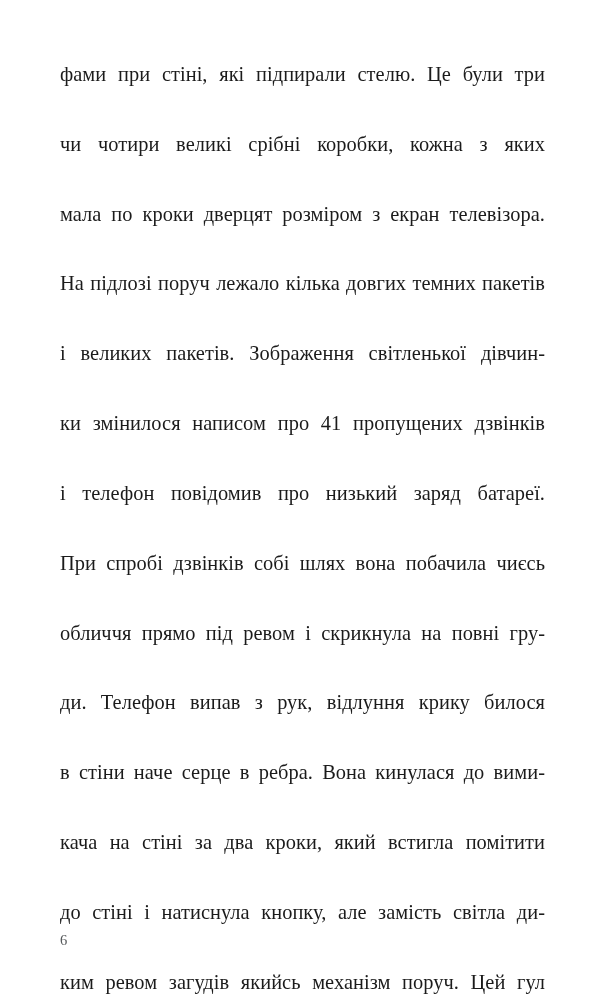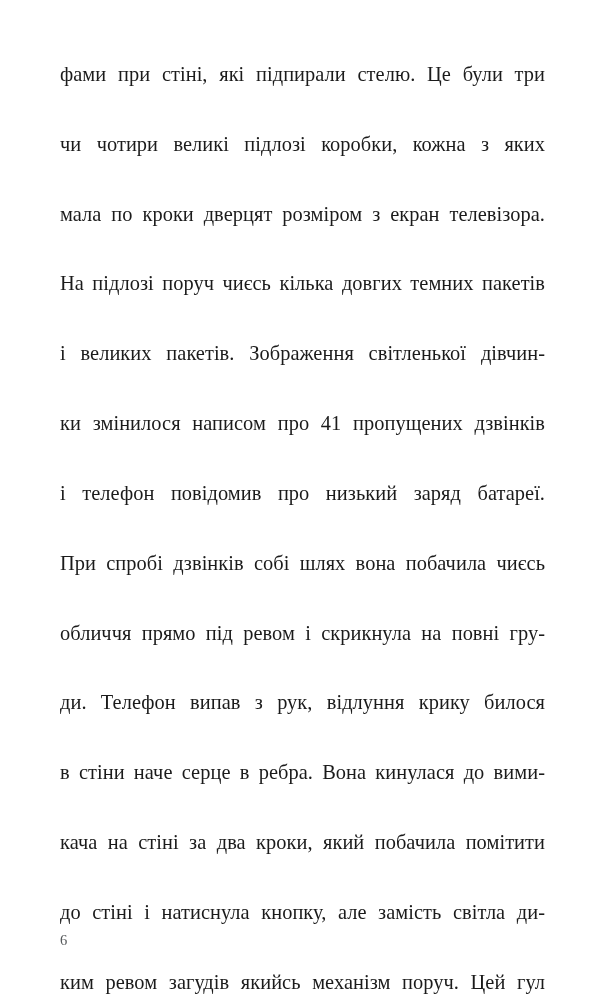--- a/index.html
+++ b/index.html
@@ -81,31 +81,31 @@
 </style>
 </head>
 <body>
 
 <div class="page">
 
   <div class="text-block">
 
     <p class="para continuation">
       <span class="ln j">фами при стіні, які підпирали стелю. Це були три</span>
-      <span class="ln j">чи чотири великі підлозі коробки, кожна з яких</span>
+      <span class="ln j">чи чотири великі срібні коробки, кожна з яких</span>
       <span class="ln j">мала по кроки дверцят розміром з екран телевізора.</span>
-      <span class="ln j">На підлозі поруч чиєсь кілька довгих темних пакетів</span>
+      <span class="ln j">На підлозі поруч лежало кілька довгих темних пакетів</span>
       <span class="ln j">і великих пакетів. Зображення світленької дівчин-</span>
       <span class="ln j">ки змінилося написом про 41 пропущених дзвінків</span>
       <span class="ln j">і телефон повідомив про низький заряд батареї.</span>
       <span class="ln j">При спробі дзвінків собі шлях вона побачила чиєсь</span>
       <span class="ln j">обличчя прямо під ревом і скрикнула на повні гру-</span>
       <span class="ln j">ди. Телефон випав з рук, відлуння крику билося</span>
       <span class="ln j">в стіни наче серце в ребра. Вона кинулася до вими-</span>
-      <span class="ln j">кача на стіні за два кроки, який побачила помітити</span>
+      <span class="ln j">кача на стіні за два кроки, який встигла помітити</span>
       <span class="ln j">до стіні і натиснула кнопку, але замість світла ди-</span>
       <span class="ln j">ким ревом загудів якийсь механізм поруч. Цей гул</span>
 
     </p>
 
   </div>
 
   <div class="page-number">6</div>
 
 </div>

